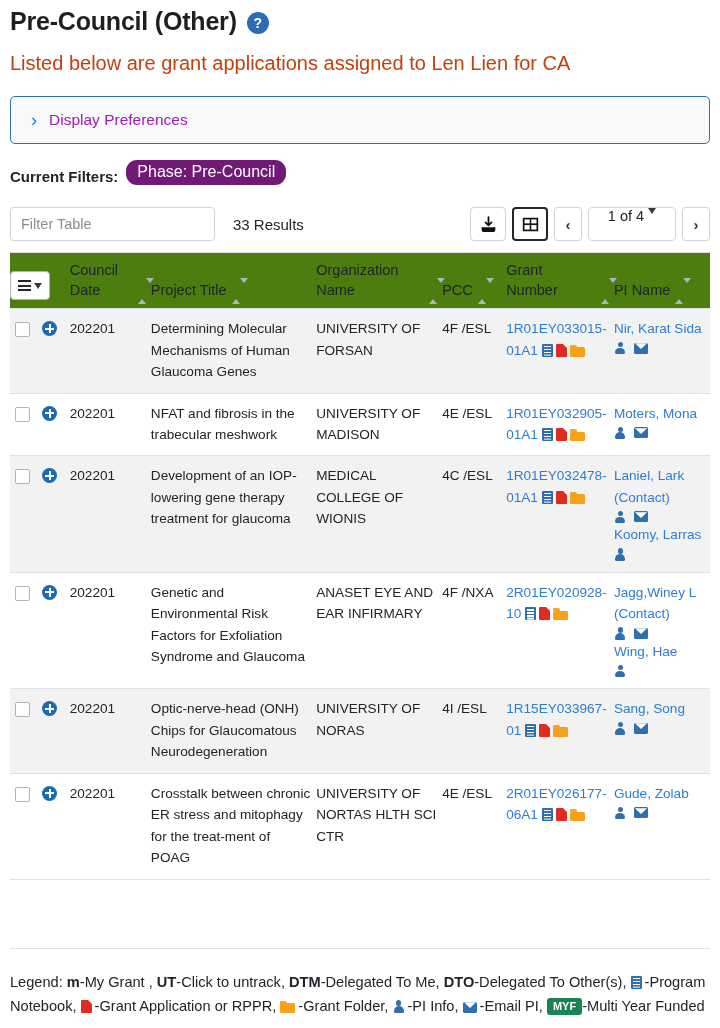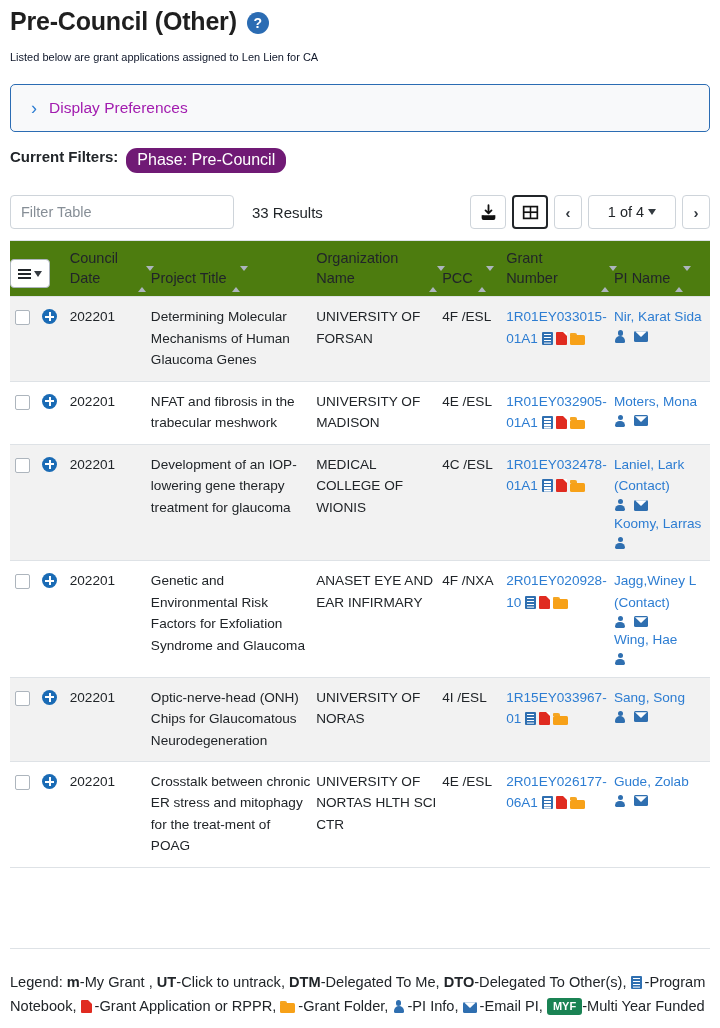--- a/index.html
+++ b/index.html
@@ -47,22 +47,22 @@
     display: flex;
     align-items: center;
     justify-content: center;
     cursor: pointer;
     flex: none;
     margin-top: 4px;
   }
 
   .subtitle {
     padding: 14px 10px 0 10px;
-    font-size: 11px;
-    color: #0f172a;
+    font-size: 20px;
+    color: #c2410c;
     line-height: 1.3;
   }
 
   
   .prefs-box {
     margin: 20px 10px 0 10px;
     border: 1px solid #2b6cb3;
     border-radius: 5px;
     background: #f8f9fa;
     height: 48px;
@@ -81,21 +81,21 @@
   }
   .prefs-label {
     color: #a21caf;
     font-size: 15.5px;
   }
 
   
   .filters-row {
     padding: 16px 24px 0 10px;
     display: flex;
-    align-items: flex-start;
+    align-items: flex-end;
     gap: 8px;
   }
   .filters-label {
     font-size: 15px;
     font-weight: 700;
     color: #212529;
   }
   .filter-chip {
     background: #701a75;
     color: #fff;
@@ -108,21 +108,21 @@
   }
 
   
   .toolbar {
     margin: 21px 10px 0 10px;
     display: flex;
     align-items: center;
     height: 36px;
   }
   .filter-input {
-    width: 224px;
+    width: 205px;
     height: 34px;
     border: 1px solid #ced4da;
     border-radius: 4px;
     padding: 0 10px;
     font-size: 14.5px;
     font-family: "Liberation Sans", sans-serif;
     color: #212529;
     box-sizing: border-box;
     background: #fff;
   }
@@ -168,21 +168,21 @@
     box-sizing: border-box;
   }
   .nav-btn.next { font-weight: 700; }
   .page-select {
     height: 34px;
     min-width: 88px;
     border: 1px solid #ced4da;
     border-radius: 4px;
     background: #fff;
     display: flex;
-    align-items: center;
+    align-items: flex-start;
     justify-content: center;
     gap: 4px;
     font-size: 14.5px;
     color: #212529;
     cursor: pointer;
     padding: 0 10px;
     box-sizing: border-box;
   }
   .caret-dn {
     width: 0; height: 0;

